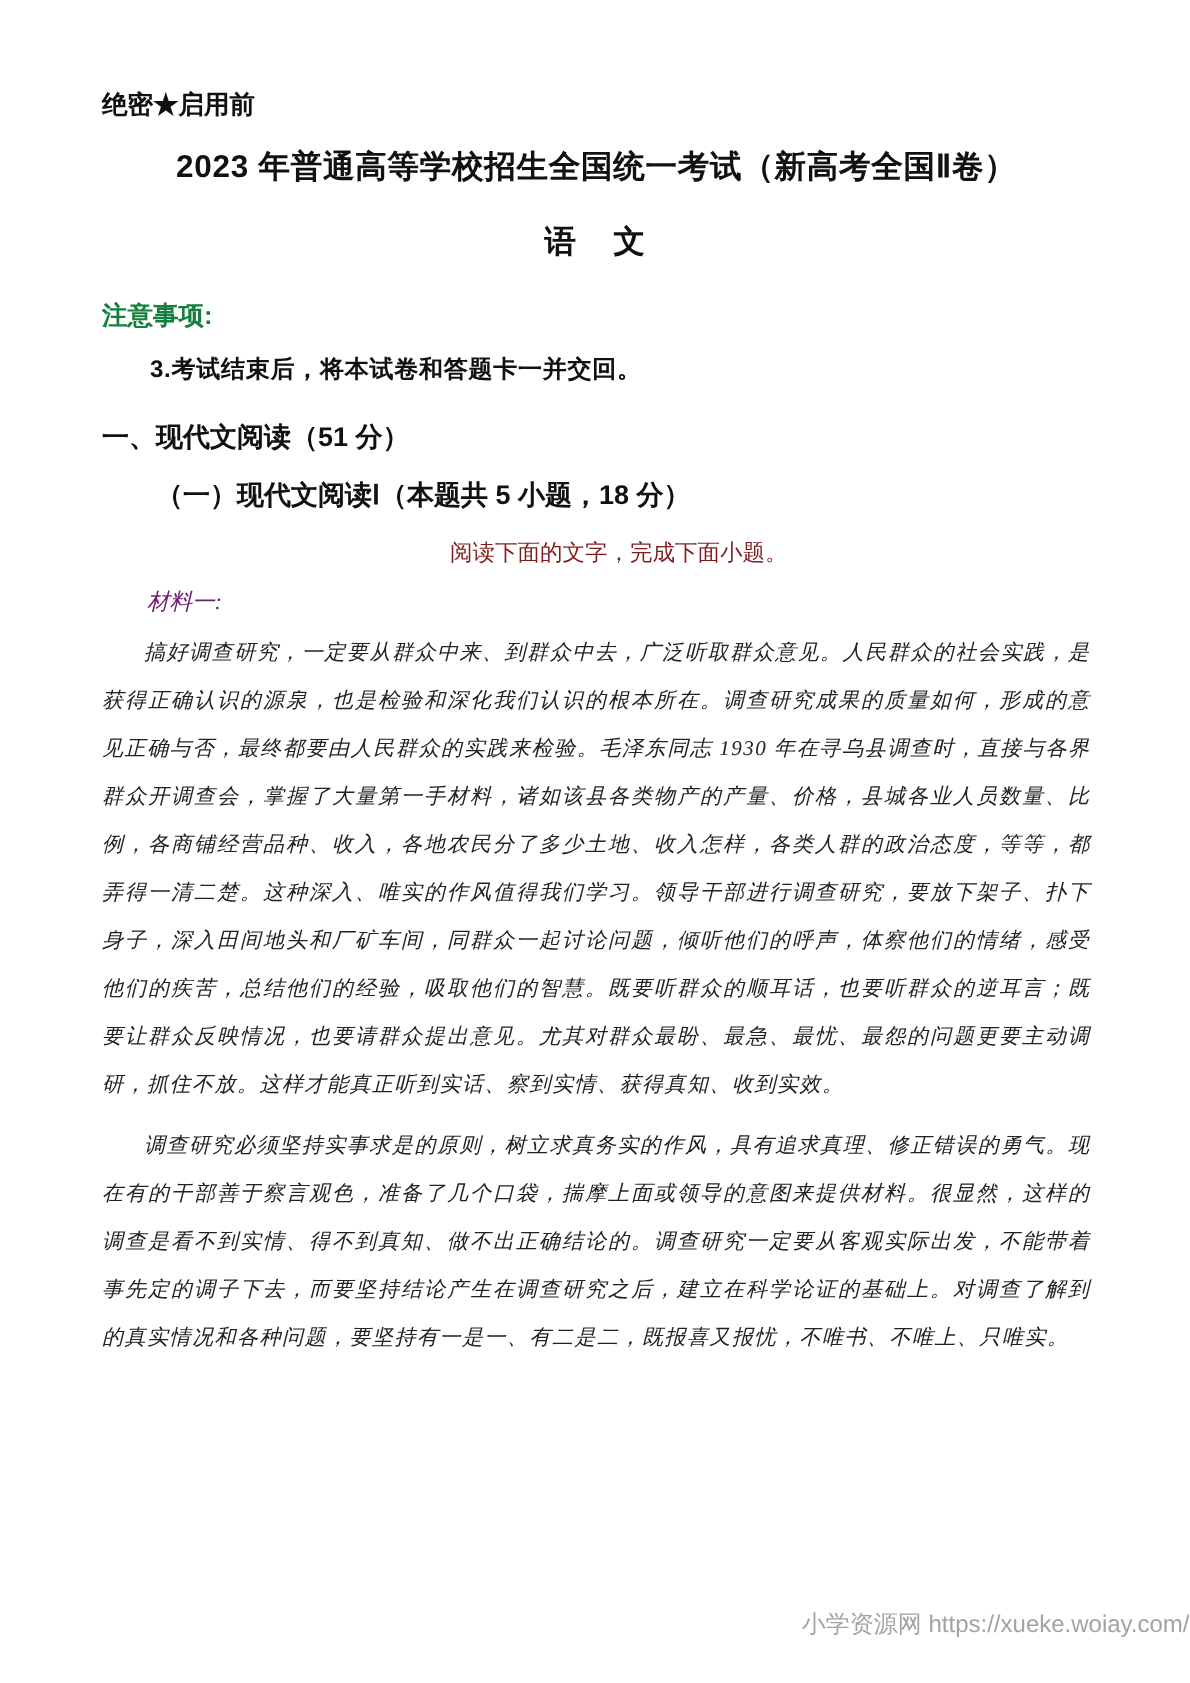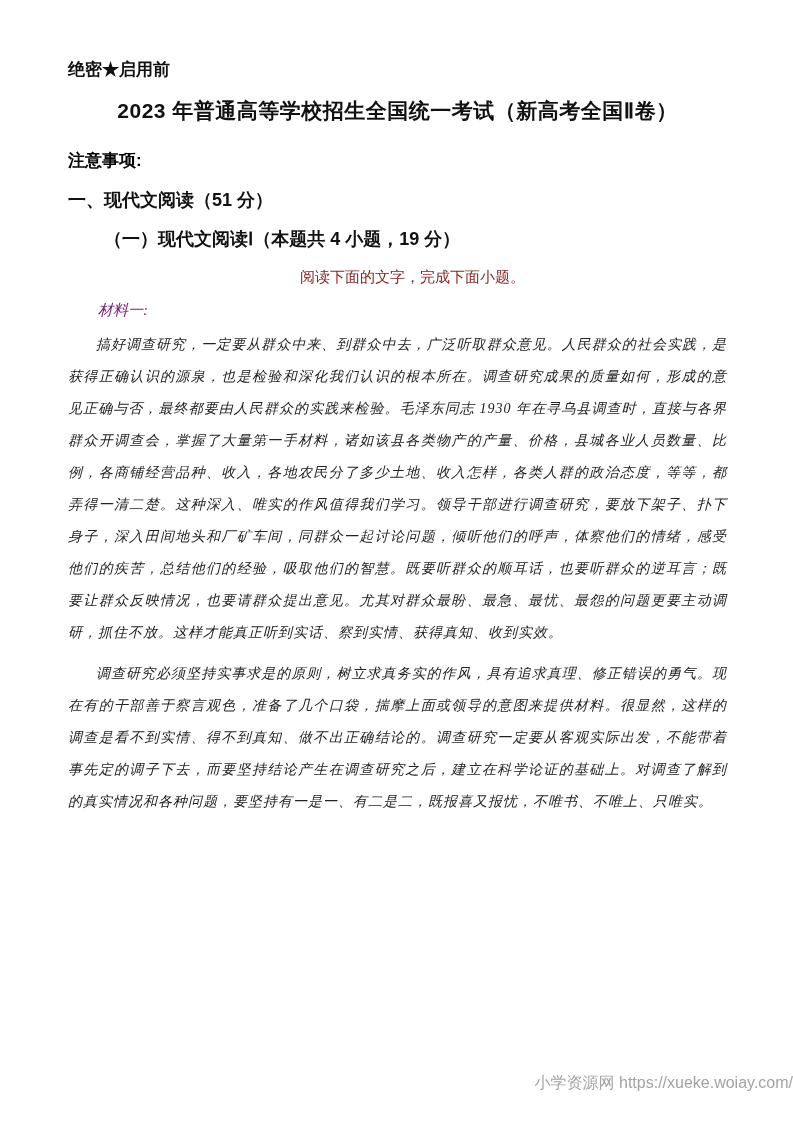--- a/index.html
+++ b/index.html
@@ -42,21 +42,21 @@
     font-size: 21px;
     color: #111;
     letter-spacing: 2px;
   }
   
   .notice-heading {
     margin-top: 24px;
     font-family: "Liberation Sans", sans-serif;
     font-weight: bold;
     font-size: 17px;
-    color: #000000;
+    color: #15803d;
   }
   .notice-item {
     margin: 8px 0 0 0;
     font-family: "Liberation Sans", sans-serif;
     font-weight: bold;
     font-size: 16px;
     letter-spacing: 0.5px;
     line-height: 33px;
     text-indent: 2em;
     text-align: justify;
@@ -124,29 +124,31 @@
 </style>
 </head>
 <body>
 
 <div class="page">
 
   <div class="classification">绝密★启用前</div>
 
   <h1 class="title">2023 年普通高等学校招生全国统一考试（新高考全国Ⅱ卷）</h1>
 
+  <h2 class="subject">语　文</h2>
 
   <div class="notice-heading">注意事项:</div>
 
 
 
+  <p class="notice-item">3.考试结束后，将本试卷和答题卡一并交回。</p>
 
   <div class="section-heading">一、现代文阅读（51 分）</div>
 
-  <div class="sub-heading">（一）现代文阅读Ⅰ（本题共 4 小题，19 分）</div>
+  <div class="sub-heading">（一）现代文阅读Ⅰ（本题共 5 小题，18 分）</div>
 
   <p class="instruction">阅读下面的文字，完成下面小题。</p>
 
   <p class="material-label">材料一:</p>
 
   <p class="material-para">搞好调查研究，一定要从群众中来、到群众中去，广泛听取群众意见。人民群众的社会实践，是获得正确认识的源泉，也是检验和深化我们认识的根本所在。调查研究成果的质量如何，形成的意见正确与否，最终都要由人民群众的实践来检验。毛泽东同志 1930 年在寻乌县调查时，直接与各界群众开调查会，掌握了大量第一手材料，诸如该县各类物产的产量、价格，县城各业人员数量、比例，各商铺经营品种、收入，各地农民分了多少土地、收入怎样，各类人群的政治态度，等等，都弄得一清二楚。这种深入、唯实的作风值得我们学习。领导干部进行调查研究，要放下架子、扑下身子，深入田间地头和厂矿车间，同群众一起讨论问题，倾听他们的呼声，体察他们的情绪，感受他们的疾苦，总结他们的经验，吸取他们的智慧。既要听群众的顺耳话，也要听群众的逆耳言；既要让群众反映情况，也要请群众提出意见。尤其对群众最盼、最急、最忧、最怨的问题更要主动调研，抓住不放。这样才能真正听到实话、察到实情、获得真知、收到实效。</p>
 
   <p class="material-para">调查研究必须坚持实事求是的原则，树立求真务实的作风，具有追求真理、修正错误的勇气。现在有的干部善于察言观色，准备了几个口袋，揣摩上面或领导的意图来提供材料。很显然，这样的调查是看不到实情、得不到真知、做不出正确结论的。调查研究一定要从客观实际出发，不能带着事先定的调子下去，而要坚持结论产生在调查研究之后，建立在科学论证的基础上。对调查了解到的真实情况和各种问题，要坚持有一是一、有二是二，既报喜又报忧，不唯书、不唯上、只唯实。</p>
 
   <div class="footer">

